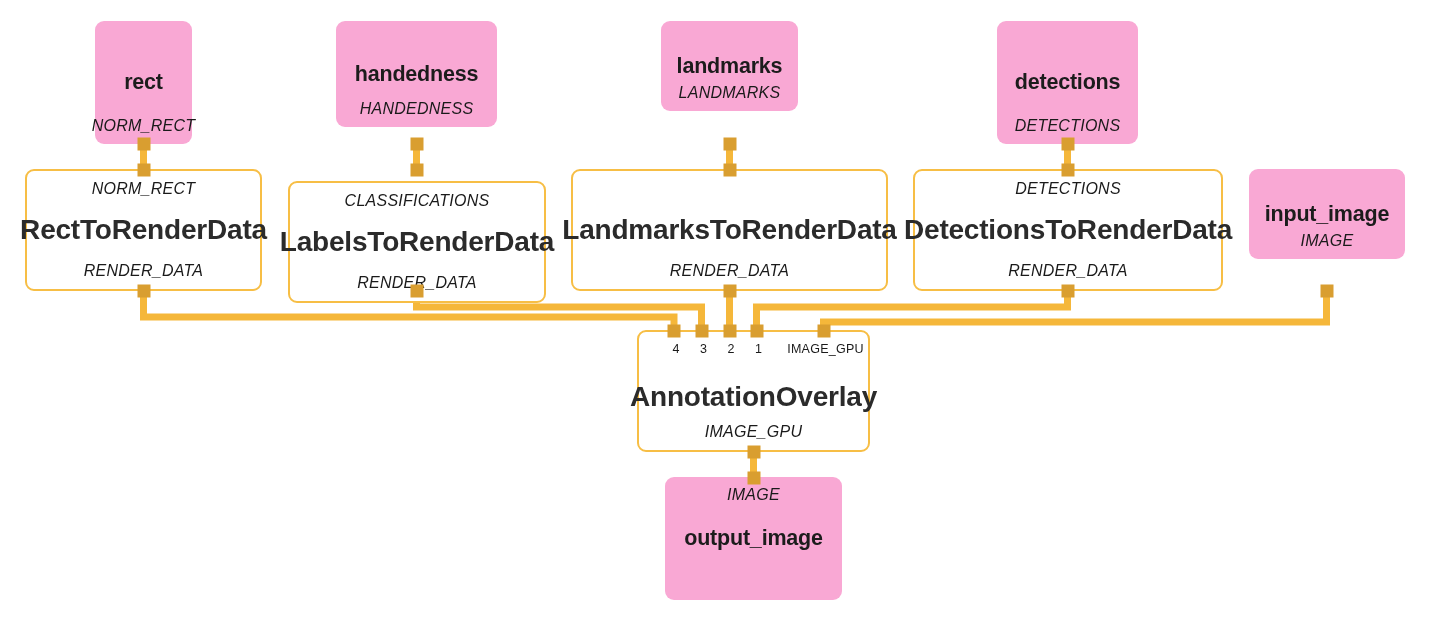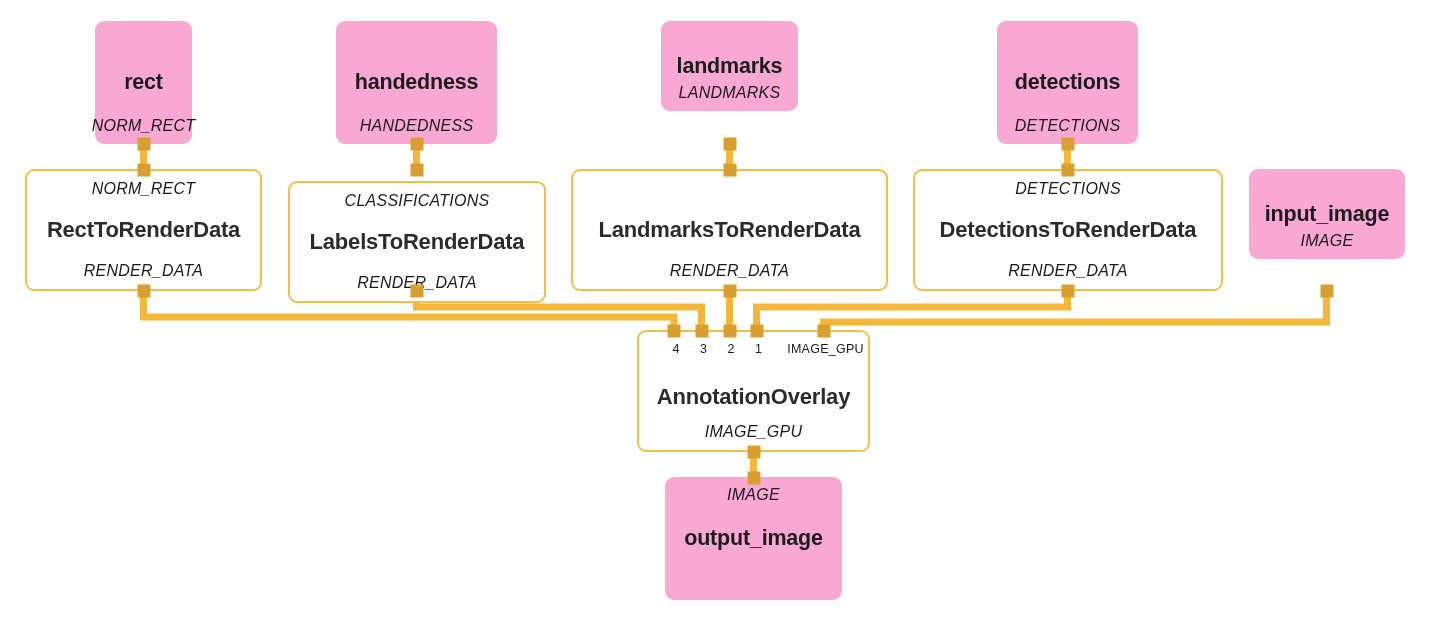--- a/index.html
+++ b/index.html
@@ -49,21 +49,21 @@
   .node-title {
     font-size: 21.5px;
     font-weight: bold;
     color: #1c1c1c;
     letter-spacing: -0.2px;
     white-space: nowrap;
     line-height: 1.05;
   }
   .node.calc .node-title {
     color: #2b2b2b;
-    font-size: 22px;
+    font-size: 28px;
   }
   .port-row {
     position: absolute;
     left: 0;
     width: 100%;
     display: flex;
     justify-content: center;
     pointer-events: none;
   }
   .port-row.top { top: 10px; }
@@ -134,21 +134,21 @@
     </g>
   </svg>
 
   <div class="node side" style="left:95px; top:21px; width:97px; height:123px;">
     <div class="node-title">rect</div>
     <div class="port-row bottom">
       <span class="port-label">NORM_RECT</span>
     </div>
   </div>
 
-  <div class="node side" style="left:336px; top:21px; width:161px; height:123px;">
+  <div class="node side" style="left:336px; top:21px; width:161px; height:106px;">
     <div class="node-title">handedness</div>
     <div class="port-row bottom">
       <span class="port-label">HANDEDNESS</span>
     </div>
   </div>
 
   <div class="node side" style="left:661px; top:21px; width:137px; height:90px;">
     <div class="node-title">landmarks</div>
     <div class="port-row bottom">
       <span class="port-label">LANDMARKS</span>

